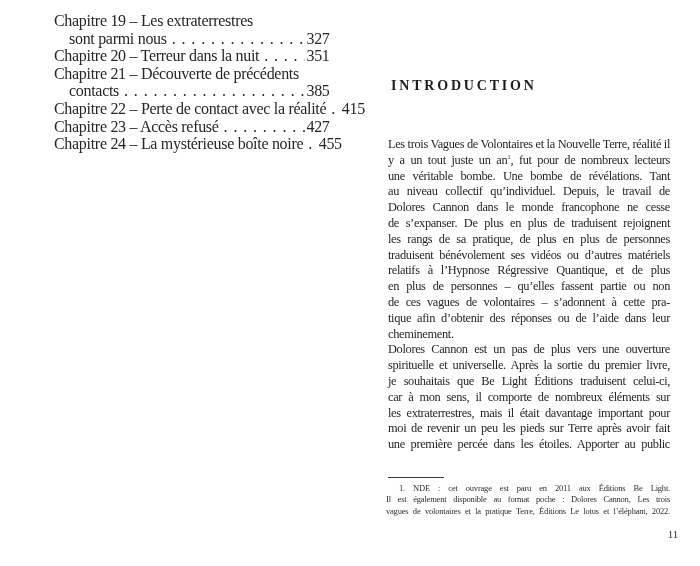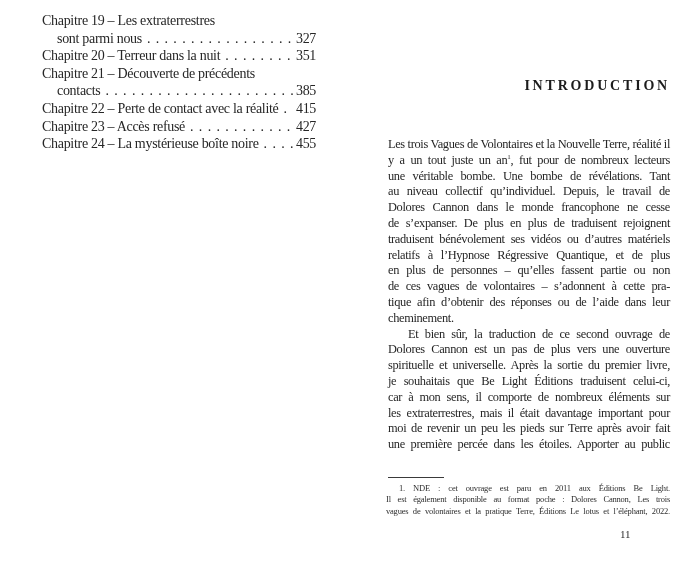--- a/index.html
+++ b/index.html
@@ -1,48 +1,48 @@
 <!DOCTYPE html>
 <html><head>
 <meta charset="utf-8">
 <style>
   html,body{margin:0;padding:0;background:#ffffff;}
   .sheet{position:relative;width:700px;height:566px;background:#ffffff;
          font-family:"Liberation Serif",serif;color:#262626;overflow:hidden;}
 
   
-  .toc{position:absolute;left:42px;top:12px;width:277px;
-       font-size:14px;letter-spacing:-0.3px;}
+  .toc{position:absolute;left:54px;top:12px;width:277px;
+       font-size:16px;letter-spacing:-0.3px;}
   .toc-row{display:flex;align-items:baseline;line-height:17.6px;}
   .toc-row.cont{padding-left:15px;}
   .toc-label{white-space:nowrap;}
   .toc-leader{flex:1;overflow:hidden;white-space:nowrap;
               padding:0 9px 0 5px;letter-spacing:0.9px;}
   .toc-num{flex:none;width:26px;text-align:center;}
 
   
   .title{position:absolute;left:388px;top:78px;width:282px;box-sizing:border-box;
-         text-align:right;font-weight:bold;font-size:14px;letter-spacing:2.8px;
+         text-align:left;font-weight:bold;font-size:14px;letter-spacing:2.8px;
          padding-left:3px;color:#1c1c1c;}
   .bodytxt{position:absolute;left:388px;top:137px;width:282px;
            font-size:12.4px;line-height:15.8px;letter-spacing:-0.35px;}
   .bl{text-align:justify;text-align-last:justify;}
   .bl.last{text-align-last:left;}
   .bl.ind{text-indent:20px;}
   .it{}
   sup{font-size:7px;vertical-align:super;line-height:0;}
 
   .fn-rule{position:absolute;left:388px;top:477px;width:56px;height:0;
            border-top:1.2px solid #3a3a3a;}
   .footnote{position:absolute;left:386px;top:483px;width:284px;
             font-size:8.5px;line-height:11.4px;letter-spacing:-0.2px;color:#2e2e2e;}
   .fl{text-align:justify;text-align-last:justify;}
   .fl1{text-indent:13px;}
 
-  .pagenum{position:absolute;left:620px;top:528px;width:38px;text-align:left;
+  .pagenum{position:absolute;left:654px;top:528px;width:38px;text-align:center;
            font-size:11px;color:#2e2e2e;}
 </style>
 </head>
 <body>
 
 <div class="sheet">
 
   <div class="toc">
     <div class="toc-row">
       <span class="toc-label">Chapitre 19 – Les extraterrestres</span>
@@ -88,27 +88,27 @@
 
   <div class="title">INTRODUCTION</div>
 
   <div class="bodytxt">
     <div class="bl"><span class="it">Les trois Vagues de Volontaires et la Nouvelle Terre</span><span>, réalité il</span></div>
     <div class="bl"><span>y a un tout juste un an</span><sup>1</sup><span>, fut pour de nombreux lecteurs</span></div>
     <div class="bl">une véritable bombe. Une bombe de révélations. Tant</div>
     <div class="bl">au niveau collectif qu’individuel. Depuis, le travail de</div>
     <div class="bl">Dolores Cannon dans le monde francophone ne cesse</div>
     <div class="bl">de s’expanser. De plus en plus de traduisent rejoignent</div>
+    <div class="bl">les rangs de sa pratique, de plus en plus de personnes</div>
     <div class="bl">traduisent bénévolement ses vidéos ou d’autres matériels</div>
     <div class="bl">relatifs à l’Hypnose Régressive Quantique, et de plus</div>
     <div class="bl">en plus de personnes – qu’elles fassent partie ou non</div>
     <div class="bl">de ces vagues de volontaires – s’adonnent à cette pra-</div>
     <div class="bl">tique afin d’obtenir des réponses ou de l’aide dans leur</div>
     <div class="bl last">cheminement.</div>
-    <div class="bl ind">Et bien sûr, la traduction de ce second ouvrage de</div>
     <div class="bl">Dolores Cannon est un pas de plus vers une ouverture</div>
     <div class="bl">spirituelle et universelle. Après la sortie du premier livre,</div>
     <div class="bl">je souhaitais que Be Light Éditions traduisent celui-ci,</div>
     <div class="bl">car à mon sens, il comporte de nombreux éléments sur</div>
     <div class="bl">les extraterrestres, mais il était davantage important pour</div>
     <div class="bl">moi de revenir un peu les pieds sur Terre après avoir fait</div>
     <div class="bl">une première percée dans les étoiles. Apporter au public</div>
   </div>
 
   <div class="fn-rule"></div>

